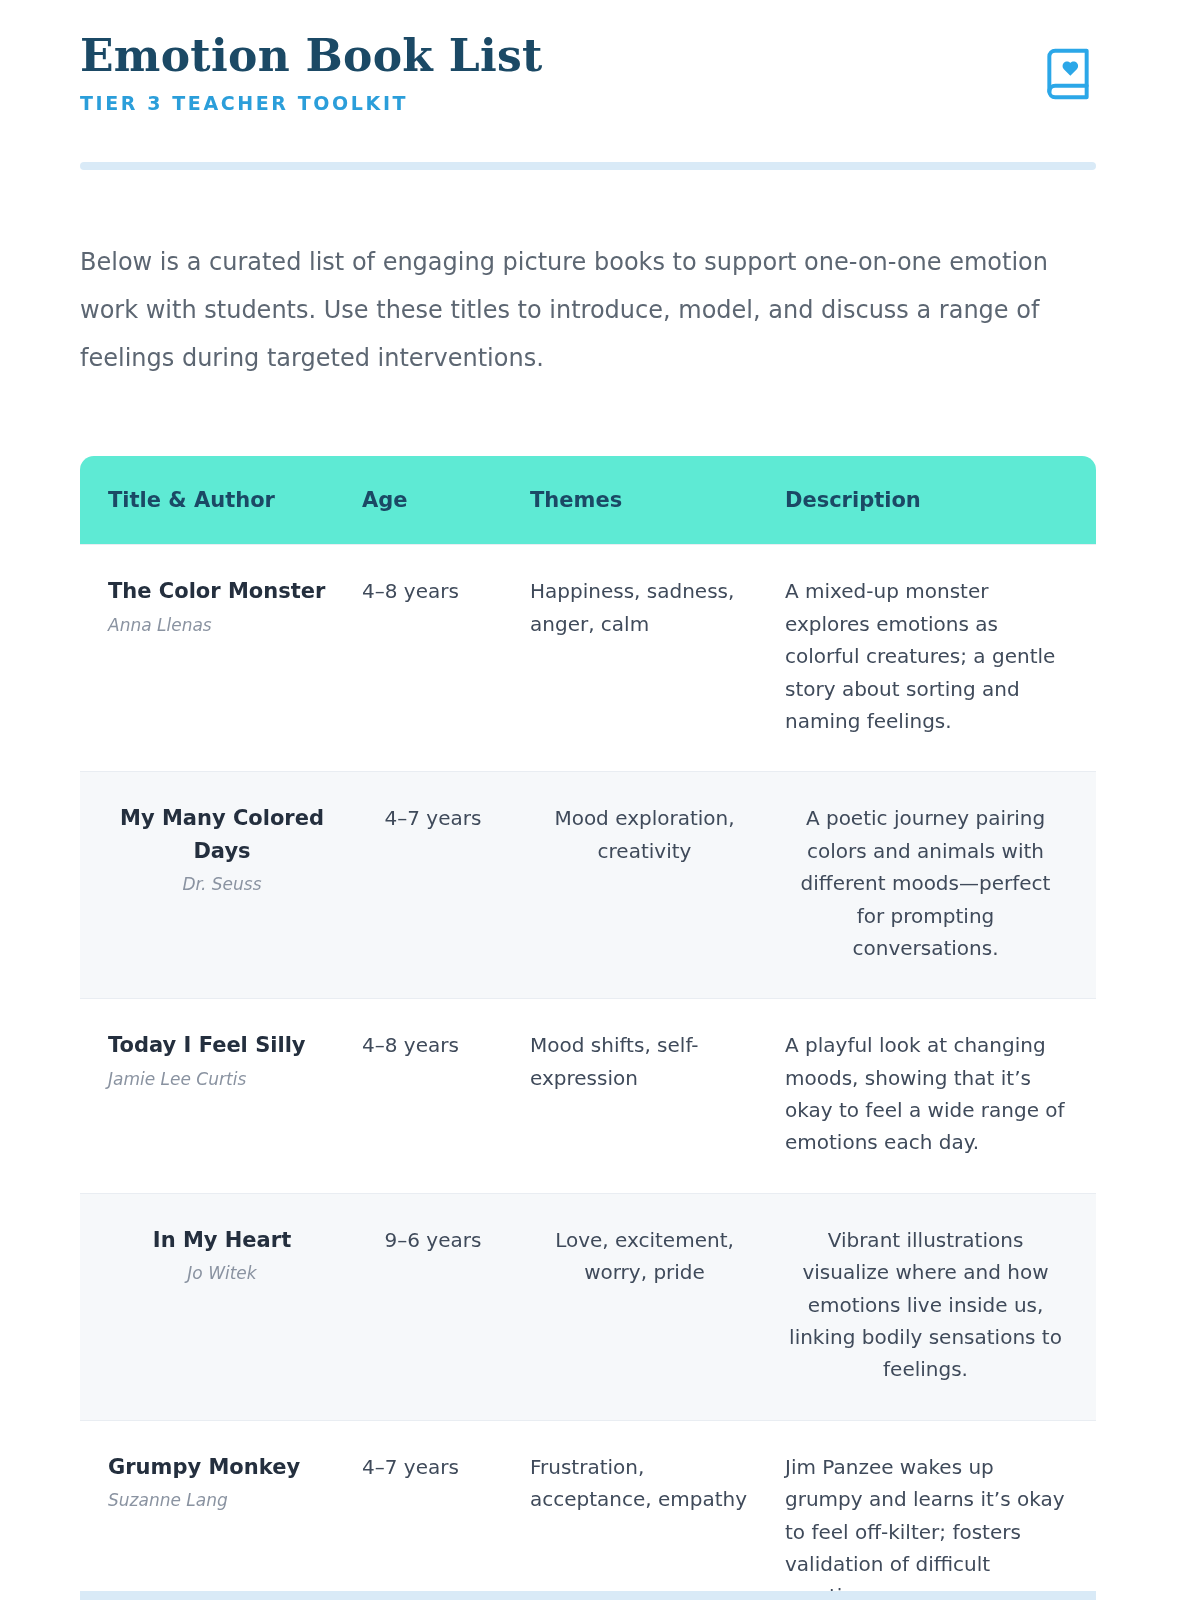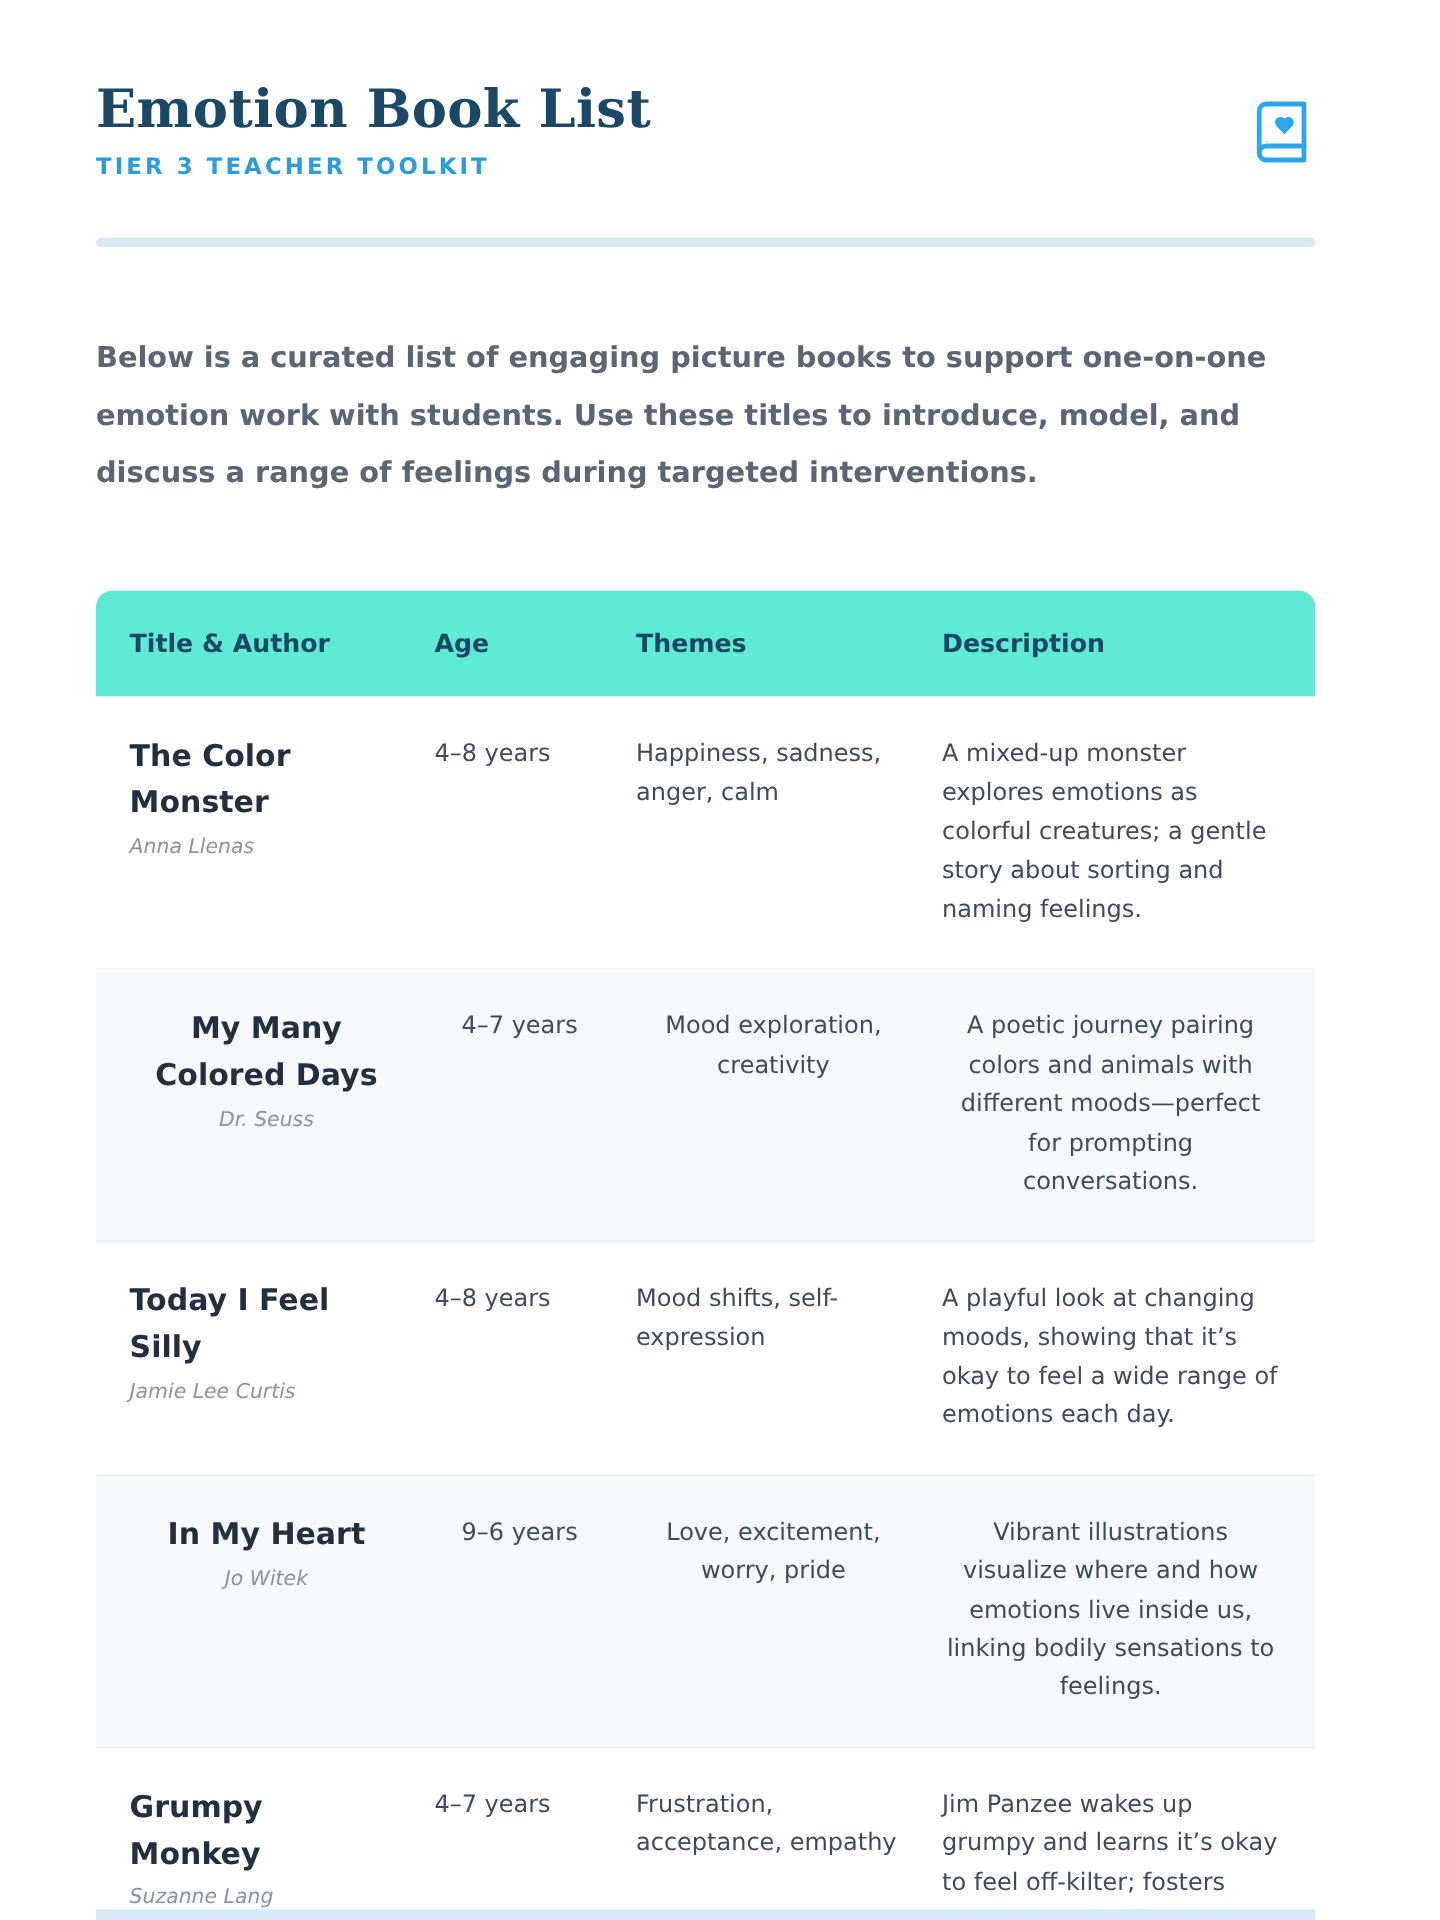--- a/index.html
+++ b/index.html
@@ -9,21 +9,21 @@
     height: 1600px;
     background: #ffffff;
     overflow: hidden;
     font-family: "DejaVu Sans", sans-serif;
     position: relative;
   }
   .page {
     position: relative;
     width: 1200px;
     height: 1380px;
-    padding: 68px 104px 0 80px;
+    padding: 32px 104px 0 80px;
   }
   
   .header {
     display: flex;
     justify-content: space-between;
     align-items: flex-start;
   }
   .page-title {
     margin: 0;
     font-family: "DejaVu Serif", serif;
@@ -52,21 +52,20 @@
     border-radius: 4px;
     background: #d9eaf7;
   }
   
   .intro {
     margin: 68px 0 0 0;
     max-width: 1002px;
     font-size: 24px;
     line-height: 2.0;
     color: #5c6672;
-    font-weight: bold;
   }
   
   .book-table {
     margin-top: 74px;
     border-radius: 14px;
     overflow: hidden;
     background: #ffffff;
   }
   .trow {
     display: grid;
@@ -86,21 +85,21 @@
   .trow.body-row:first-of-type { border-top: none; }
   .trow.alt { background: #f6f8fa; text-align: center; }
   .cell {
     padding: 30px 26px 34px 0;
     font-size: 20px;
     line-height: 1.62;
     color: #3f4a5a;
   }
   .cell:last-child { padding-right: 2px; }
   .book-title {
-    font-size: 25px;
+    font-size: 21px;
     font-weight: 700;
     color: #242f3e;
     line-height: 1.55;
   }
   .book-author {
     margin-top: 5px;
     font-style: italic;
     font-size: 17px;
     color: #8a93a1;
     line-height: 1.5;

